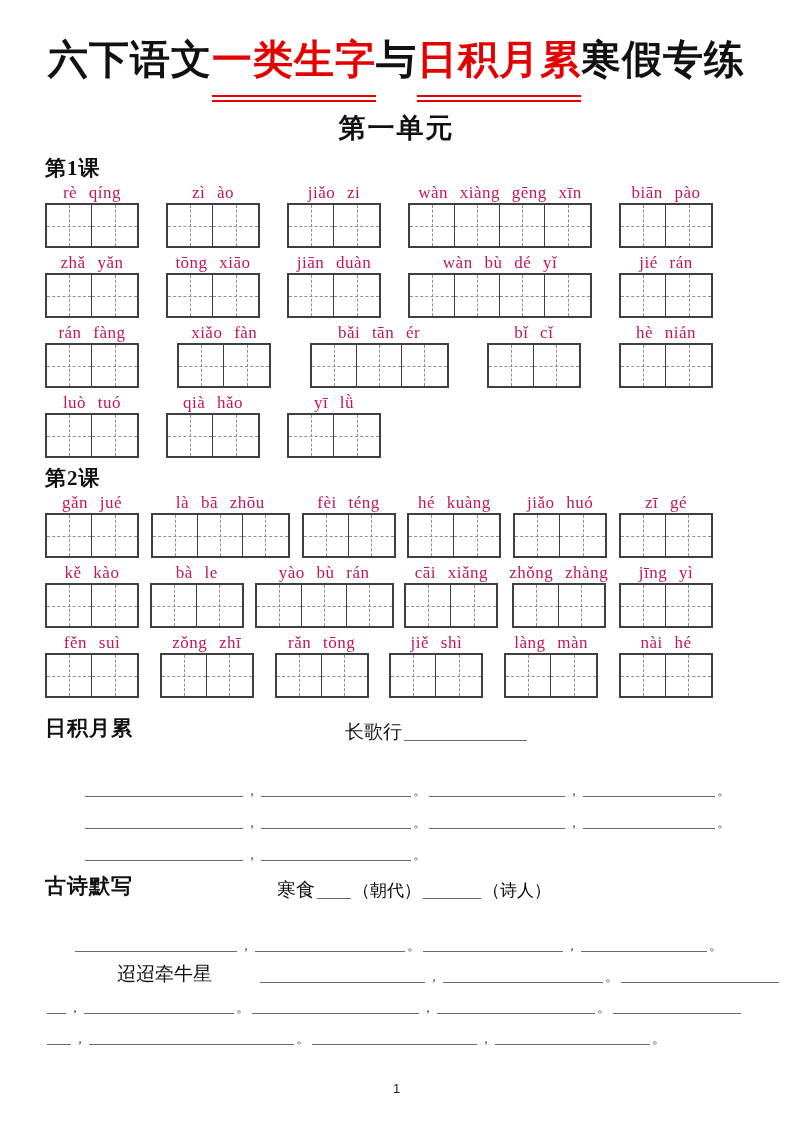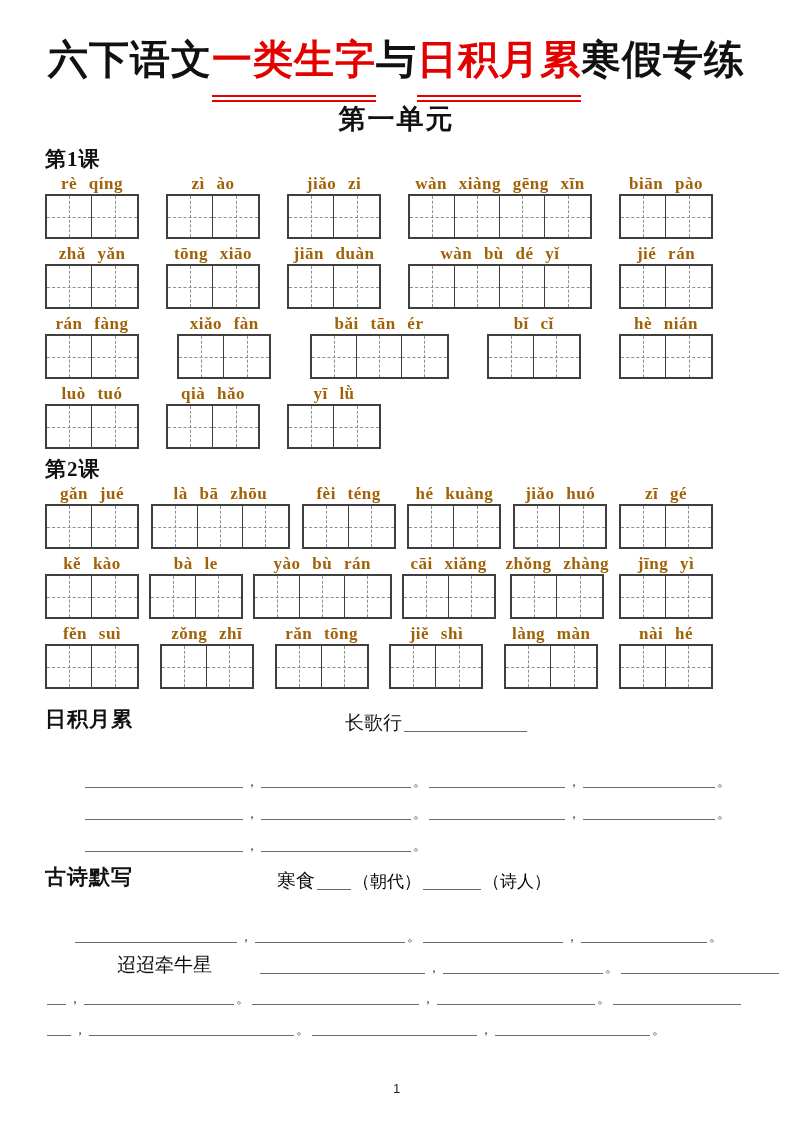--- a/index.html
+++ b/index.html
@@ -25,21 +25,21 @@
   }
   .doc-title .hl {
     color:var(--accent,#e50000);
     border-bottom:7px double var(--accent,#e50000);
     padding-bottom:14px;
   }
   .unit-heading {
     text-align:center;
     font-size:27px;
     font-weight:700;
-    margin-top:17px;
+    margin-top:26px;
     letter-spacing:2px;
   }
 
   
   .lessons { margin-top:8px; }
   .lesson-label {
     font-family:"Liberation Serif","DejaVu Serif",serif;
     font-size:21px;
     font-weight:600;
     margin:4px 0 2px 20px;
@@ -54,22 +54,21 @@
   }
   .pinyin-row.partial { justify-content:flex-start; gap:27px; }
   .word-group { display:flex; flex-direction:column; align-items:center; }
   .pinyin {
     font-family:"Liberation Serif","DejaVu Serif",serif;
     font-size:17px;
     line-height:18px;
     white-space:nowrap;
     word-spacing:7px;
     letter-spacing:0.5px;
-    color:#a16207;
-    font-weight:bold;
+    color:#be185d;
   }
   .grid { display:flex; border:2px solid #3f3f3f; margin-top:1px; background:#fff; }
   .cell { position:relative; width:45px; height:41px; border-right:1.4px solid #3f3f3f; }
   .cell:last-child { border-right:none; }
   .cell::before {
     content:""; position:absolute; left:50%; top:0; bottom:0;
     border-left:1px dashed #8f8f8f;
   }
   .cell::after {
     content:""; position:absolute; top:50%; left:0; right:0;

